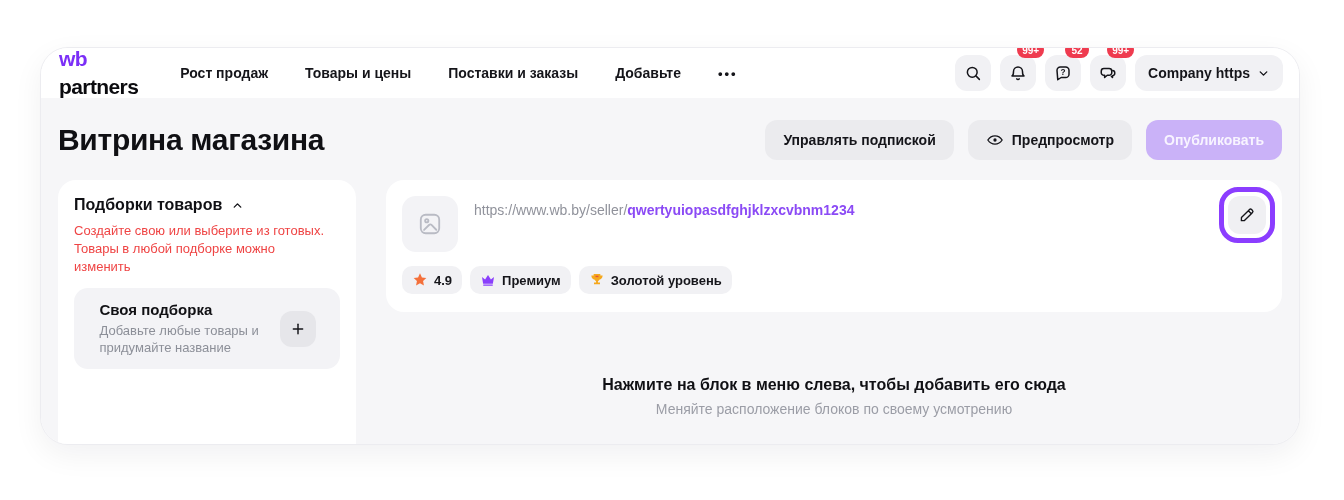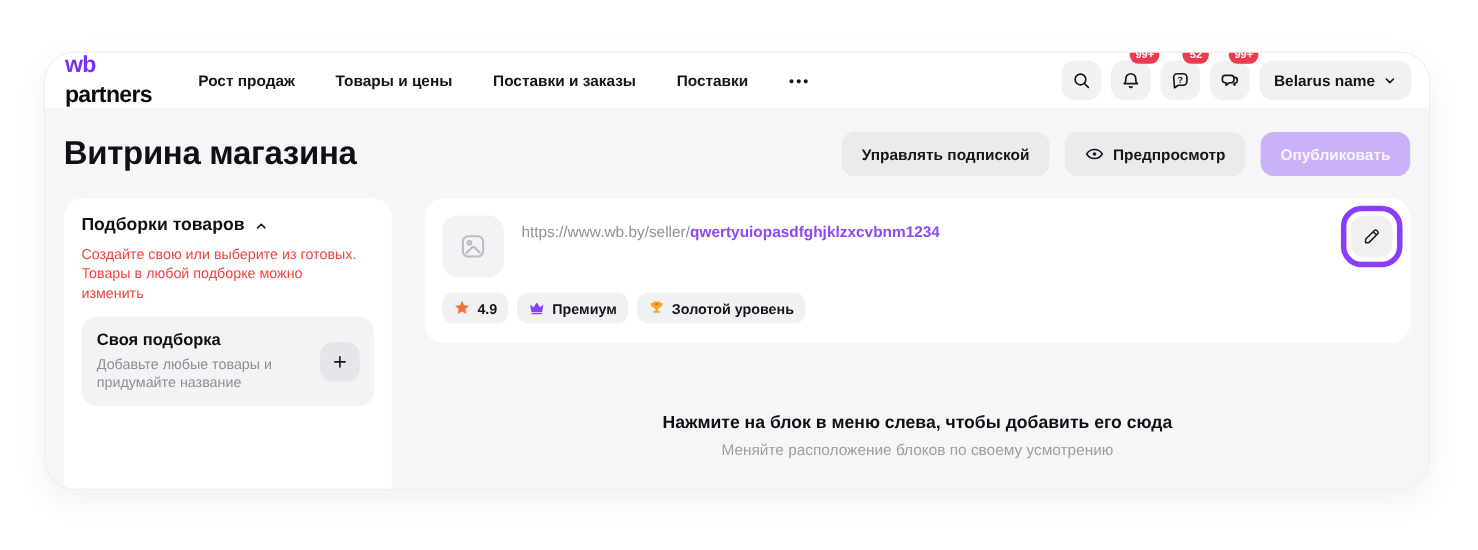--- a/index.html
+++ b/index.html
@@ -52,21 +52,21 @@
 
   .columns { display:flex; gap:30px; align-items:flex-start; }
 
   
   .sidebar { width:298px; background:#ffffff; border-radius:18px; padding:16px; height:300px; }
   .sidebar-head { display:flex; align-items:center; gap:9px; cursor:pointer; }
   .sidebar-title { font-size:16px; font-weight:800; color:#101014; }
   .sidebar-desc { font-size:13px; line-height:18px; color:#ef4444; margin-top:8px; width:250px; }
   .collection-card {
     margin-top:12px; background:#f3f3f6; border-radius:14px; padding:13px 13px 13px 14px;
-    display:flex; align-items:center; justify-content:space-between; cursor:pointer;
+    display:flex; align-items:center; justify-content:center; cursor:pointer;
   }
   .collection-text .c-title { font-size:15px; font-weight:800; color:#101014; }
   .collection-text .c-desc { font-size:13px; line-height:17px; color:#8c8f98; margin-top:4px; width:180px; }
   .add-btn {
     width:36px; height:36px; border:none; border-radius:12px; background:#e6e6ea;
     display:flex; align-items:center; justify-content:center; cursor:pointer; flex-shrink:0;
   }
 
   
   .main-col { flex:1; }
@@ -107,21 +107,21 @@
 
     <header class="topbar">
       <div class="logo">
         <span class="wb">wb</span>
         <span class="partners">partners</span>
       </div>
       <nav class="nav">
         <a>Рост продаж</a>
         <a>Товары и цены</a>
         <a>Поставки и заказы</a>
-        <a>Поставки</a>
+        <a>Добавьте</a>
         <a class="more">•••</a>
       </nav>
       <div class="topbar-right">
         <button class="icon-btn">
           <span>
             <svg width="18" height="18" viewBox="0 0 24 24" fill="none" stroke="#15151a" stroke-width="2" stroke-linecap="round">
                 <circle cx="11" cy="11" r="6.5"></circle>
                 <line x1="16.2" y1="16.2" x2="20.5" y2="20.5"></line>
               </svg>
           </span>
@@ -147,21 +147,21 @@
         <button class="icon-btn">
           <span>
             <svg width="18" height="18" viewBox="0 0 24 24" fill="none" stroke="#15151a" stroke-width="2" stroke-linejoin="round">
                 <path d="M3 9.5A3.5 3.5 0 0 1 6.5 6h7A3.5 3.5 0 0 1 17 9.5v2a3.5 3.5 0 0 1-3.5 3.5H11l-3.5 3v-3h-1A3.5 3.5 0 0 1 3 11.5z"></path>
                 <path d="M17.5 8.5h.5A3 3 0 0 1 21 11.5v1a3 3 0 0 1-3 3v2.5l-2-2"></path>
               </svg>
           </span>
           <span class="icon-badge">99+</span>
         </button>
         <button class="account-pill">
-          <span>Belarus name</span>
+          <span>Company https</span>
           <span>
             <svg width="13" height="13" viewBox="0 0 24 24" fill="none" stroke="#15151a" stroke-width="2.6" stroke-linecap="round" stroke-linejoin="round">
                 <polyline points="6 9 12 15 18 9"></polyline>
               </svg>
           </span>
         </button>
       </div>
     </header>
 
     <div class="content">

